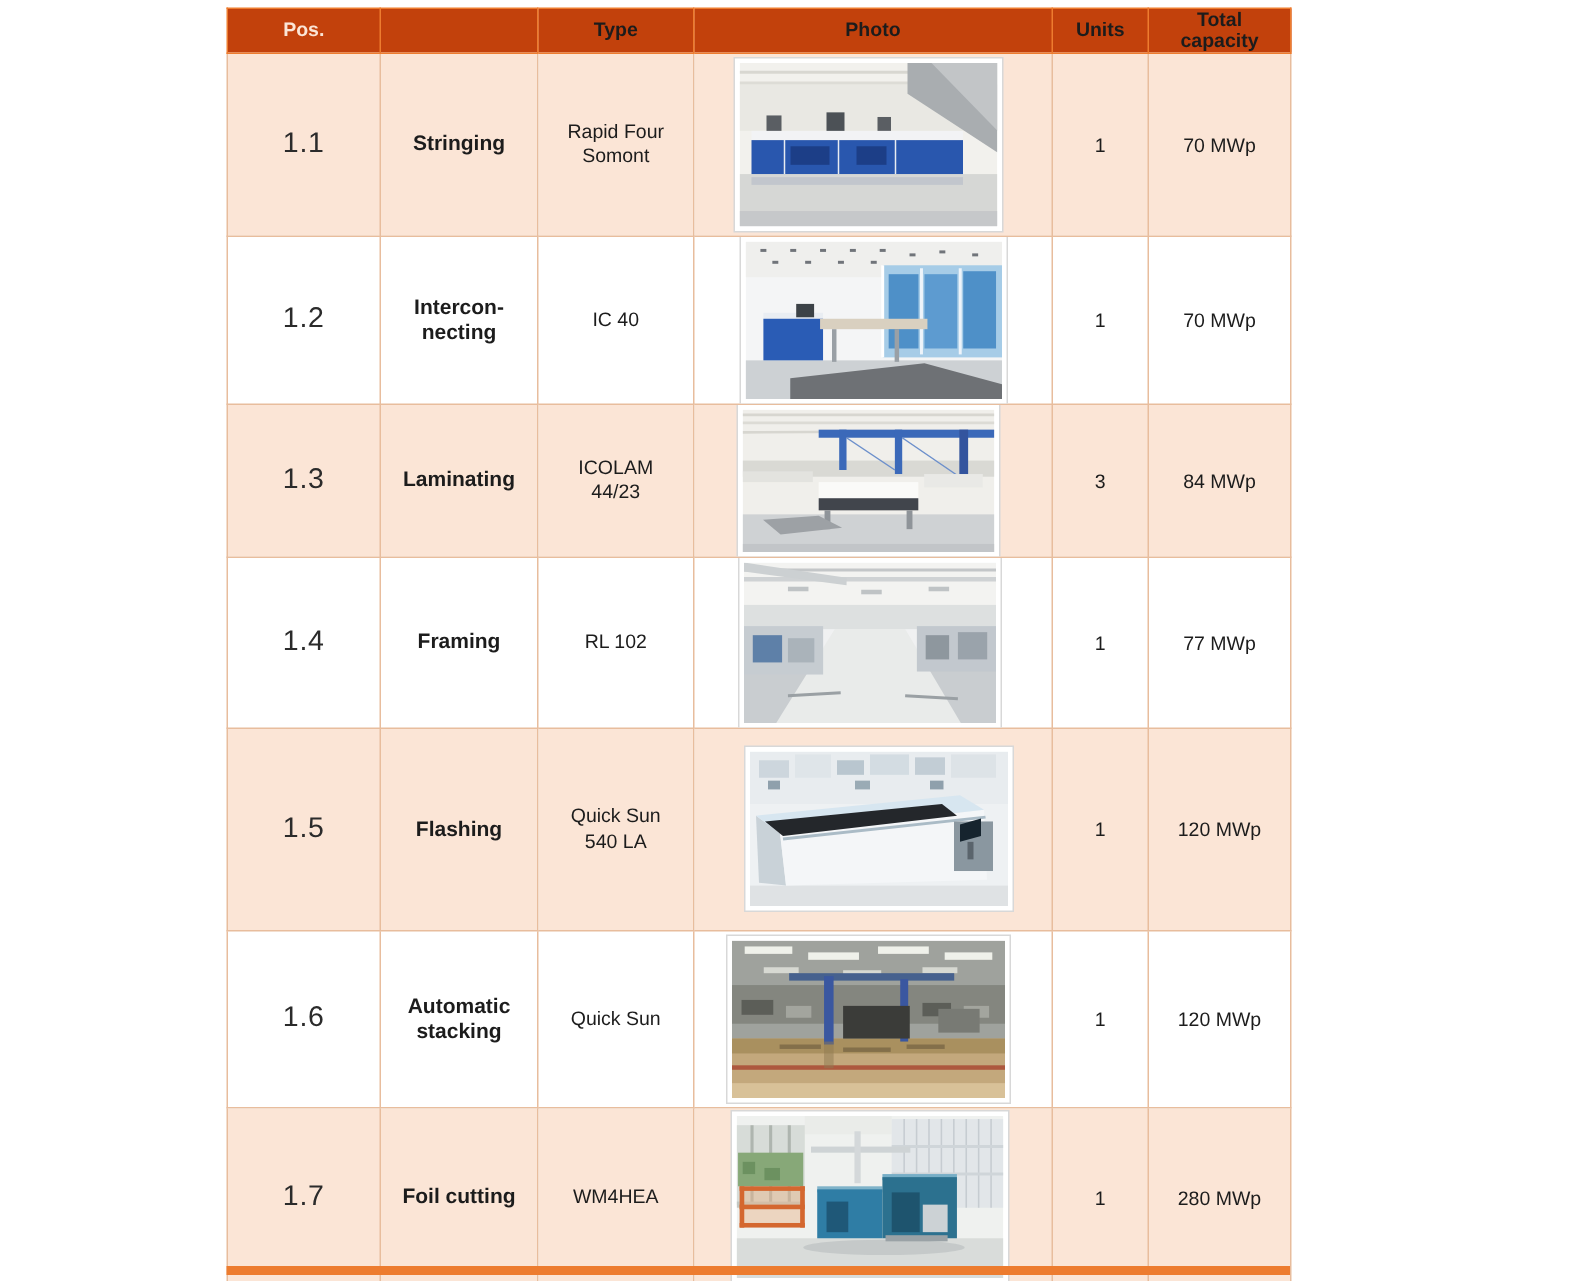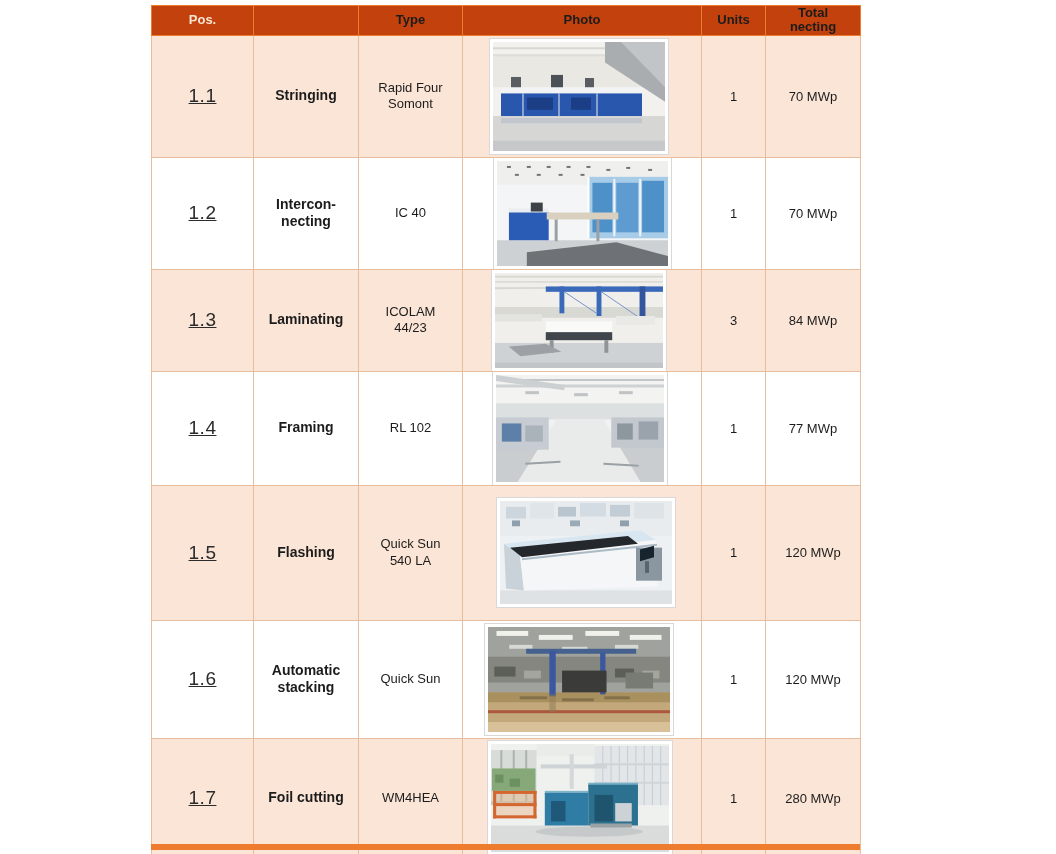--- a/index.html
+++ b/index.html
@@ -18,21 +18,21 @@
     height:28px;text-align:center;vertical-align:middle;
     line-height:1.1;white-space:pre-line;padding:0;
   }
   .doc-table th.h-pos{color:#FBE5D6;}
   .doc-table td{
     border:1px solid #E8BD9D;text-align:center;vertical-align:middle;
     color:#1c1c1c;padding:0;overflow:hidden;
   }
   tr.row-peach td{background:#FBE5D6;}
   tr.row-white td{background:#ffffff;}
-  td.c-pos{font-size:19px;color:#2b2b2b;letter-spacing:0.5px;text-decoration:underline;}
+  td.c-pos{font-size:19px;color:#2b2b2b;letter-spacing:0.5px;}
   td.c-name{font-weight:bold;font-size:14px;white-space:pre-line;line-height:1.25;}
   td.c-type{font-size:13px;white-space:pre-line;line-height:1.25;}
   td.c-units,td.c-cap{font-size:13px;}
   td.c-photo{text-align:center;}
   .photo-frame{
     display:inline-block;background:#ffffff;padding:3px;
     box-shadow:0 0 0 1px #d8d8d8;vertical-align:middle;
   }
   .photo{display:block;overflow:hidden;}
   .photo svg{display:block;width:100%;height:100%;}
@@ -54,21 +54,21 @@
       <col style="width:95px">
   </colgroup>
   <thead>
     <tr>
       <th class="h-pos">Pos.</th>
       <th></th>
       <th>Type</th>
       <th>Photo</th>
       <th>Units</th>
       <th>Total
-necting</th>
+capacity</th>
     </tr>
   </thead>
   <tbody id="table-body">
       <tr class="row-peach" style="height: 122px;">
         <td class="c-pos">1.1</td>
         <td class="c-name">Stringing</td>
         <td class="c-type">Rapid Four
 Somont</td>
         <td class="c-photo"><div class="photo-frame" style="margin-left: -7px;"><div class="photo" role="img" aria-label="Production hall with row of blue stringer machines" style="width: 172px; height: 109px;">
               <svg viewBox="0 0 172 106" preserveAspectRatio="none" xmlns="http://www.w3.org/2000/svg">

